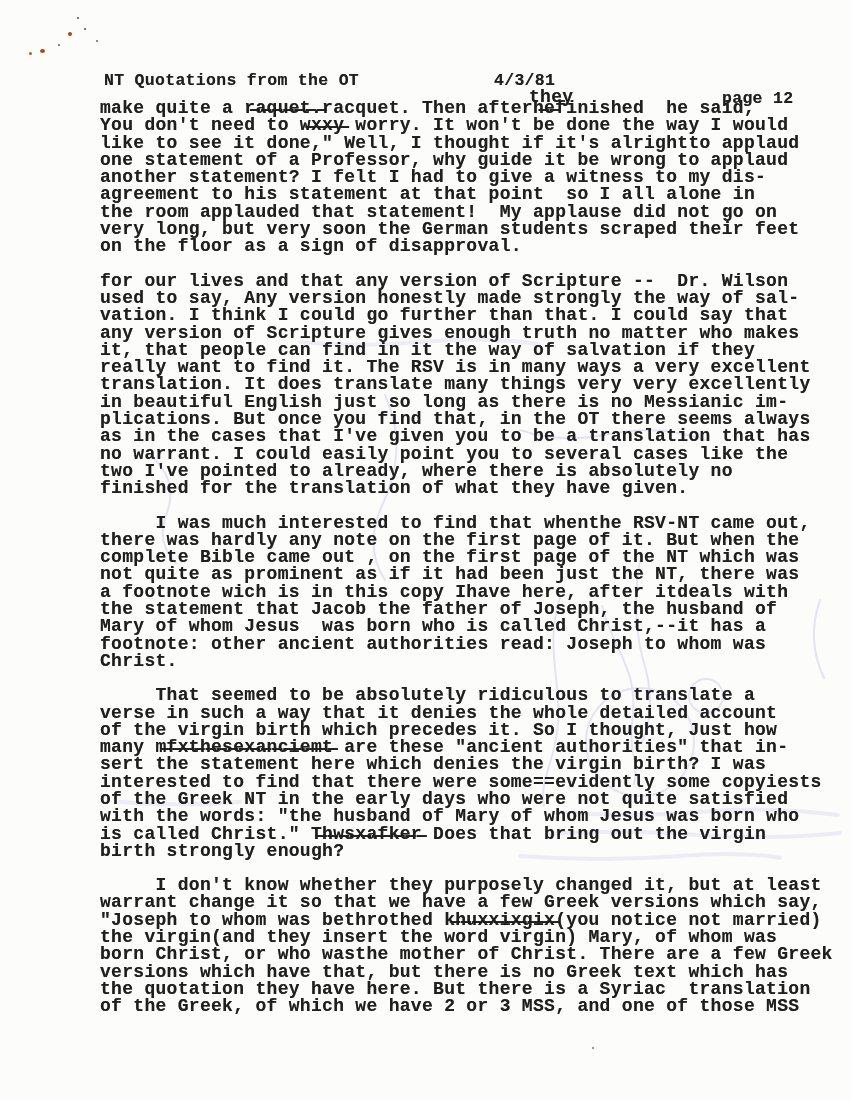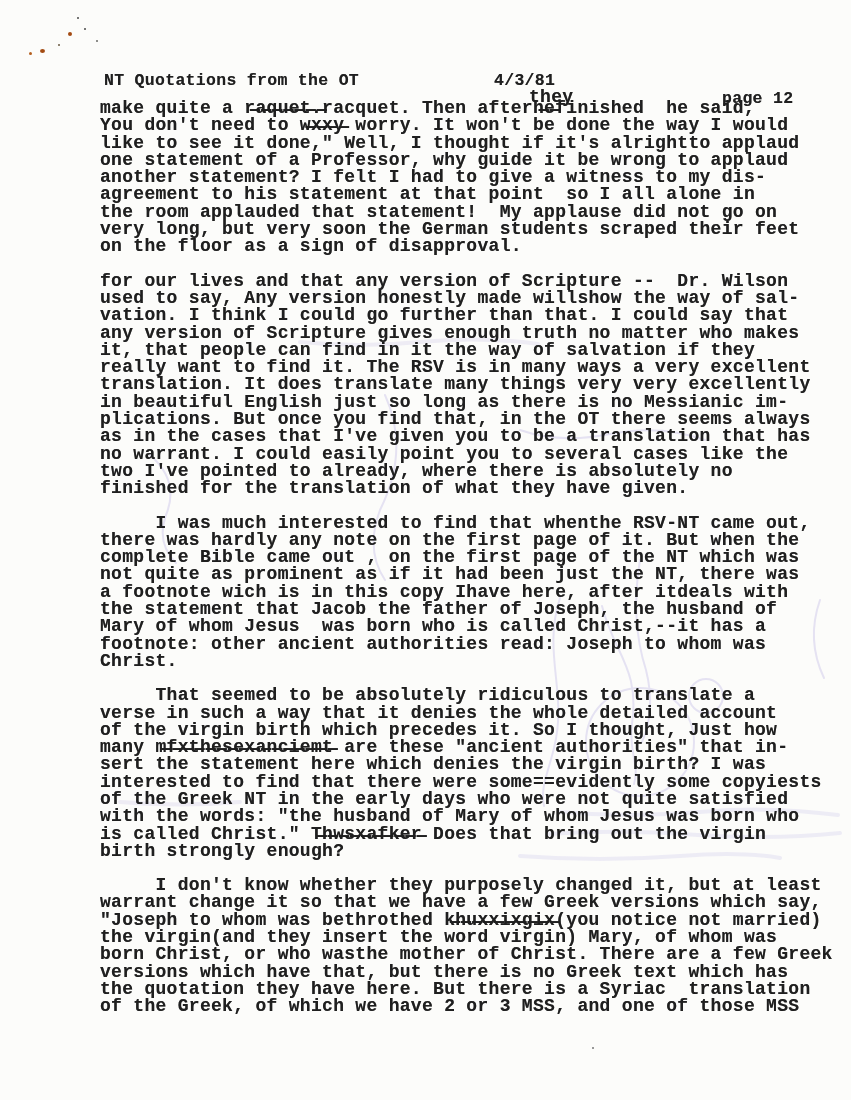--- a/index.html
+++ b/index.html
@@ -78,21 +78,21 @@
           <div class="ln">another statement? I felt I had to give a witness to my dis-</div>
           <div class="ln">agreement to his statement at that point  so I all alone in</div>
           <div class="ln">the room applauded that statement!  My applause did not go on</div>
           <div class="ln">very long, but very soon the German students scraped their feet</div>
           <div class="ln">on the floor as a sign of disapproval.</div>
         </div>
     </div>
 
     <div class="para">
         <div class="ln">for our lives and that any version of Scripture --  Dr. Wilson</div>
-        <div class="ln">used to say, Any version honestly made willshow the way of sal-</div>
+        <div class="ln">used to say, Any version honestly made strongly the way of sal-</div>
         <div class="ln">vation. I think I could go further than that. I could say that</div>
         <div class="ln">any version of Scripture gives enough truth no matter who makes</div>
         <div class="ln">it, that people can find in it the way of salvation if they</div>
         <div class="ln">really want to find it. The RSV is in many ways a very excellent</div>
         <div class="ln">translation. It does translate many things very very excellently</div>
         <div class="ln">in beautiful English just so long as there is no Messianic im-</div>
         <div class="ln">plications. But once you find that, in the OT there seems always</div>
         <div class="ln">as in the cases that I've given you to be a translation that has</div>
         <div class="ln">no warrant. I could easily point you to several cases like the</div>
         <div class="ln">two I've pointed to already, where there is absolutely no</div>

